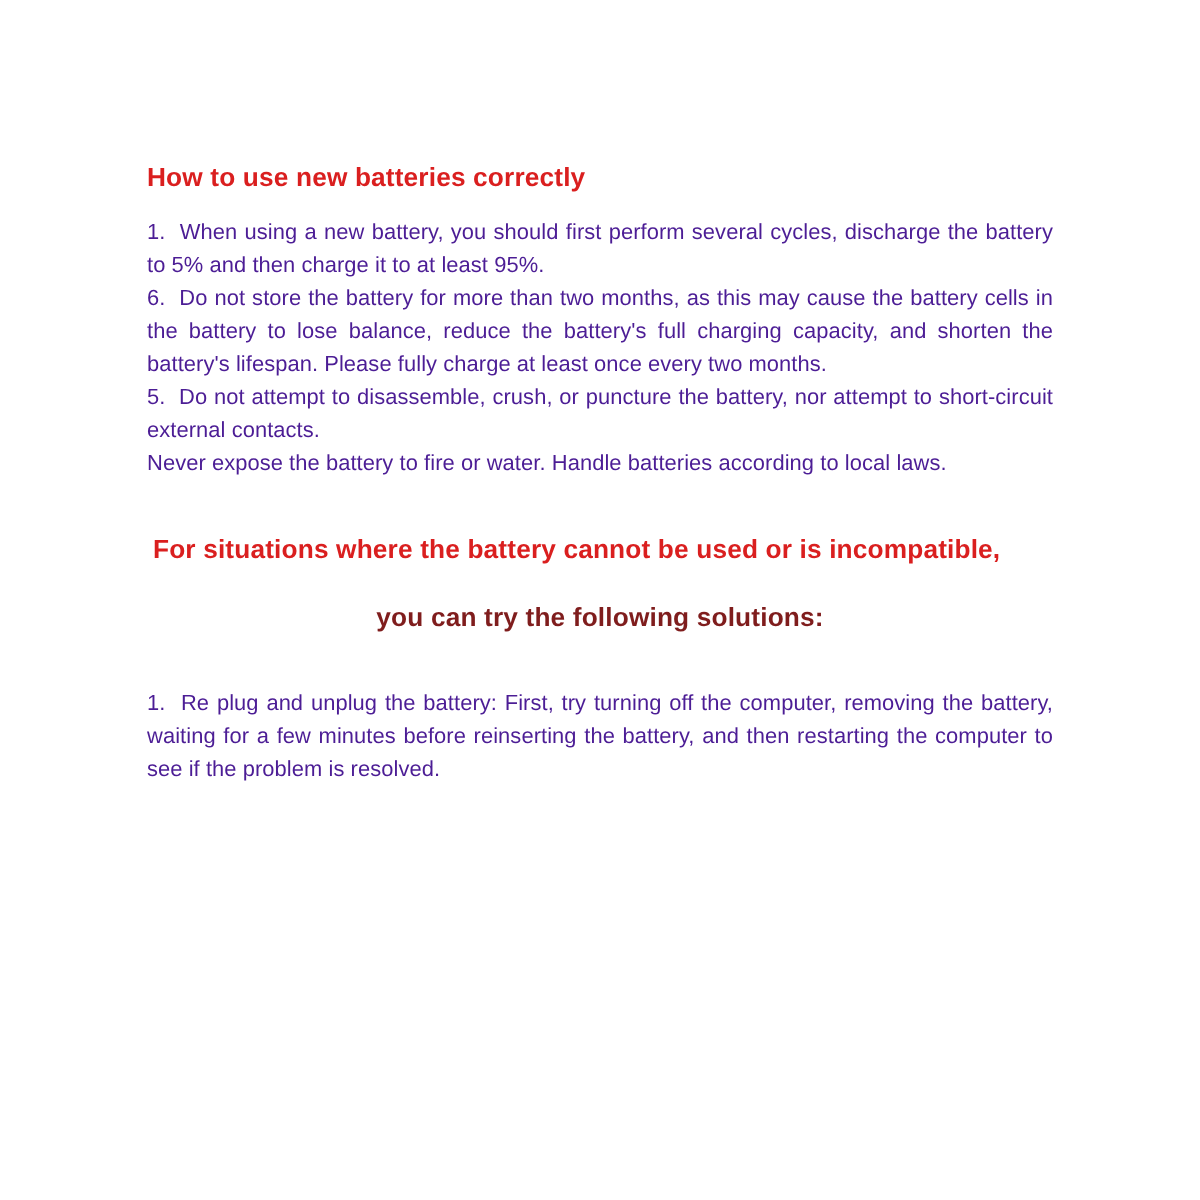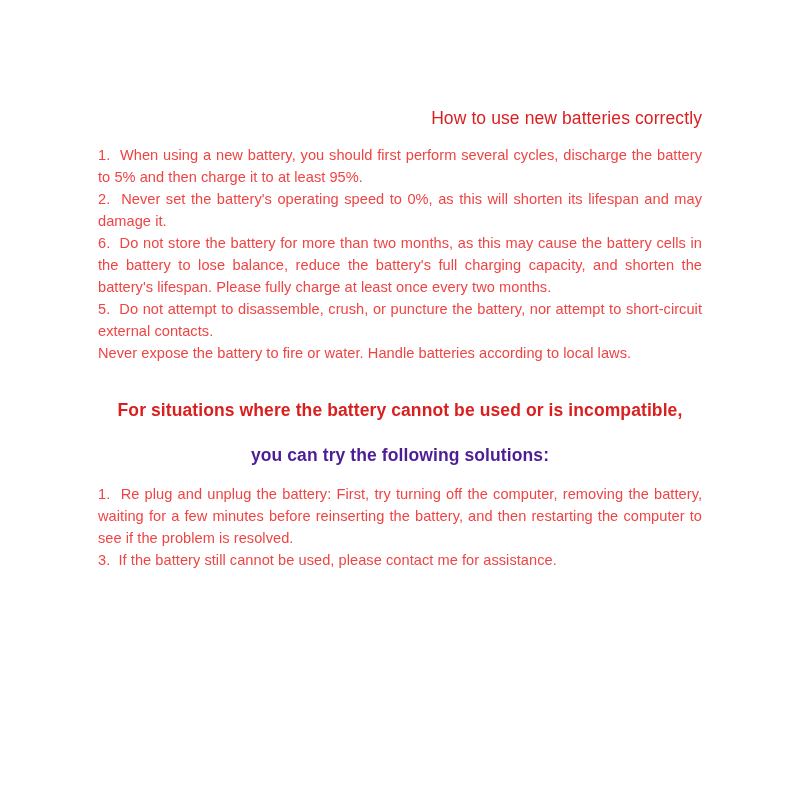--- a/index.html
+++ b/index.html
@@ -12,81 +12,78 @@
     width: 800px;
     height: 800px;
     background: #ffffff;
     box-sizing: border-box;
     padding: 106px 98px 0 98px;
     font-family: "Liberation Sans", sans-serif;
     overflow: hidden;
   }
   .doc-title {
     margin: 0 0 14px 0;
-    text-align: right;
+    text-align: left;
     color: #da1f1f;
     font-size: 17.5px;
-    font-weight: normal;
+    font-weight: bold;
     line-height: 24px;
     letter-spacing: 0.1px;
   }
   .body-text p {
     margin: 0;
-    color: #ef4444;
+    color: #4c1d95;
     font-size: 14.6px;
     line-height: 22px;
     text-align: justify;
     white-space: pre-wrap;
     letter-spacing: 0.05px;
   }
   .section-2 {
     margin-top: 34px;
   }
   .section2-title-line1 {
     margin: 4px;
-    text-align: center;
     color: #da1f1f;
     font-size: 17.5px;
     font-weight: bold;
     line-height: 24px;
     letter-spacing: 0.1px;
   }
   .section2-title-line2 {
     margin: 21px 0 0 0;
     text-align: center;
-    color: #4c1d95;
+    color: #7f1d1d;
     font-size: 17.5px;
     font-weight: bold;
     line-height: 24px;
     letter-spacing: 0.1px;
   }
   .section-2 .body-text {
-    margin-top: 16px;
+    margin-top: 35px;
   }
 </style>
 </head>
 <body>
 
 <div class="page">
 
   <div class="section-1">
     <h1 class="doc-title">How to use new batteries correctly</h1>
 
     <div class="body-text">
       <p>1.  When using a new battery, you should first perform several cycles, discharge the battery to 5% and then charge it to at least 95%.</p>
-      <p>2.  Never set the battery's operating speed to 0%, as this will shorten its lifespan and may damage it.</p>
       <p>6.  Do not store the battery for more than two months, as this may cause the battery cells in the battery to lose balance, reduce the battery's full charging capacity, and shorten the battery's lifespan. Please fully charge at least once every two months.</p>
       <p>5.  Do not attempt to disassemble, crush, or puncture the battery, nor attempt to short-circuit external contacts.</p>
       <p>Never expose the battery to fire or water. Handle batteries according to local laws.</p>
     </div>
   </div>
 
   <div class="section-2">
     <h2 class="section2-title-line1">For situations where the battery cannot be used or is incompatible,</h2>
     <h2 class="section2-title-line2">you can try the following solutions:</h2>
 
     <div class="body-text">
       <p>1.  Re plug and unplug the battery: First, try turning off the computer, removing the battery, waiting for a few minutes before reinserting the battery, and then restarting the computer to see if the problem is resolved.</p>
-      <p>3.  If the battery still cannot be used, please contact me for assistance.</p>
     </div>
   </div>
 
 </div>
 
 </body></html>

